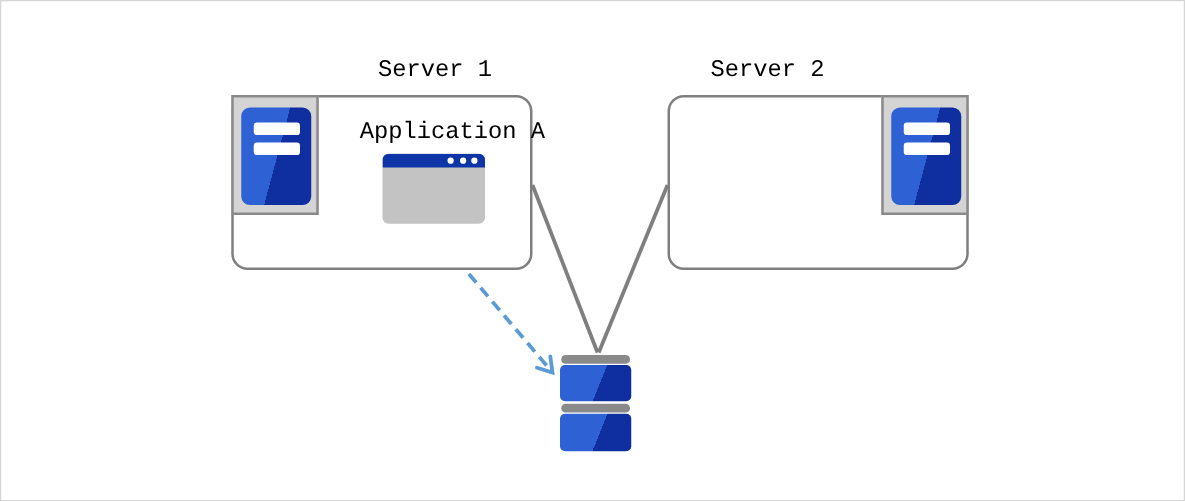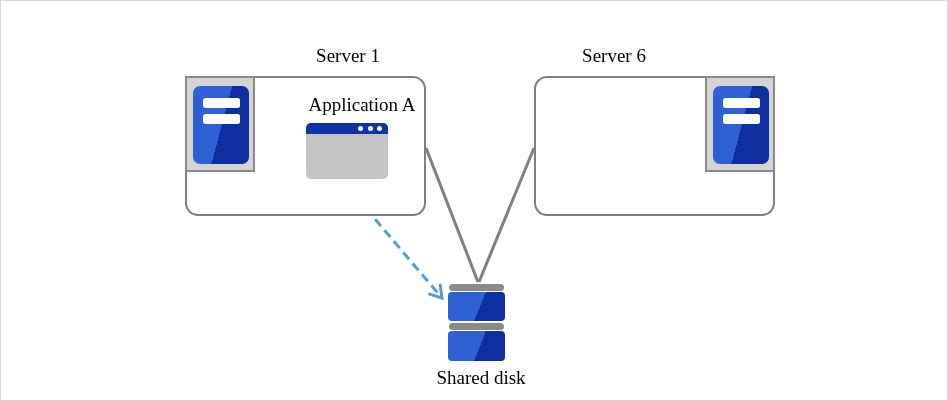--- a/index.html
+++ b/index.html
@@ -1,21 +1,21 @@
 <!DOCTYPE html>
 <html style="--canvas-border: #d6d6d6; --node-border: #7f7f7f; --connector: #7f7f7f; --flow-arrow: #5b9bd5; --blue-light: #2e62d4; --blue-dark: #0f2fa0; --titlebar-blue: #0d35a8; --icon-bg: #d4d4d4; --icon-border: #8a8a8a; --window-body: #c3c3c3; --platter-gray: #8a8a8a; --bar-white: #ffffff; --label-color: #000000;"><head>
 <meta charset="utf-8">
 <style>
   html,body { margin:0; padding:0; background:#fff; }
   .canvas {
     position:relative; width:948px; height:401px;
     background:#ffffff;
     border:1px solid var(--canvas-border,#d6d6d6);
     box-sizing:border-box;
-    font-family:Liberation Serif, serif;
+    font-family:Liberation Mono, monospace;
     overflow:hidden;
   }
   .connectors { position:absolute; left:0; top:0; width:948px; height:401px; pointer-events:none; }
   .conn { stroke:var(--connector,#7f7f7f); stroke-width:3; fill:none; }
   .flow { stroke:var(--flow-arrow,#5b9bd5); stroke-width:3; stroke-dasharray:9 5.5; fill:none; }
   .arrowhead-path { fill:none; stroke:var(--flow-arrow,#5b9bd5); stroke-width:3; stroke-linecap:round; }
 
   .node-box {
     position:absolute; width:241px; height:140px; box-sizing:border-box;
     border:2.5px solid var(--node-border,#7f7f7f); border-radius:13px; background:#fff;
@@ -88,30 +88,29 @@
 
   <div class="label lbl-app">Application A</div>
   <div class="window-icon">
     <div class="window-titlebar">
       <span class="window-dot dot1"></span>
       <span class="window-dot dot2"></span>
       <span class="window-dot dot3"></span>
     </div>
   </div>
 
-  <div class="label lbl-server2">Server 6</div>
+  <div class="label lbl-server2">Server 2</div>
   <div class="node-box box-server2"></div>
   <div class="server-icon icon-server2">
     <div class="tower">
       <div class="bar b1"></div>
       <div class="bar b2"></div>
     </div>
   </div>
 
   <div class="disk-icon">
     <div class="platter p1"></div>
     <div class="disk-body d1"></div>
     <div class="platter p2"></div>
     <div class="disk-body d2"></div>
   </div>
-  <div class="label lbl-disk">Shared disk</div>
 
 </div>
 
 </body></html>

